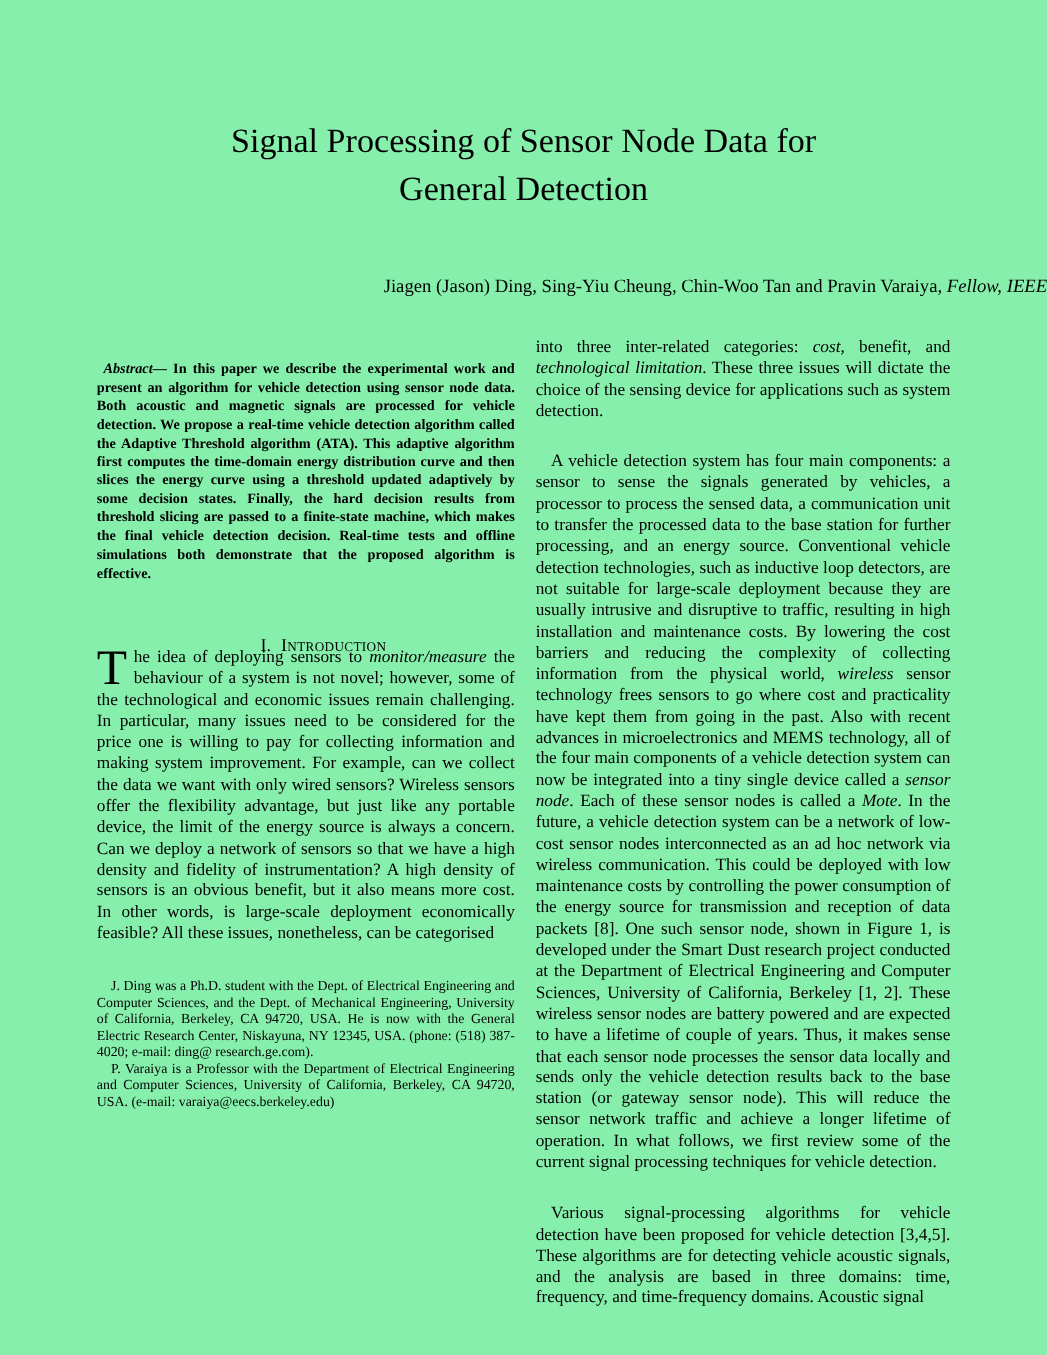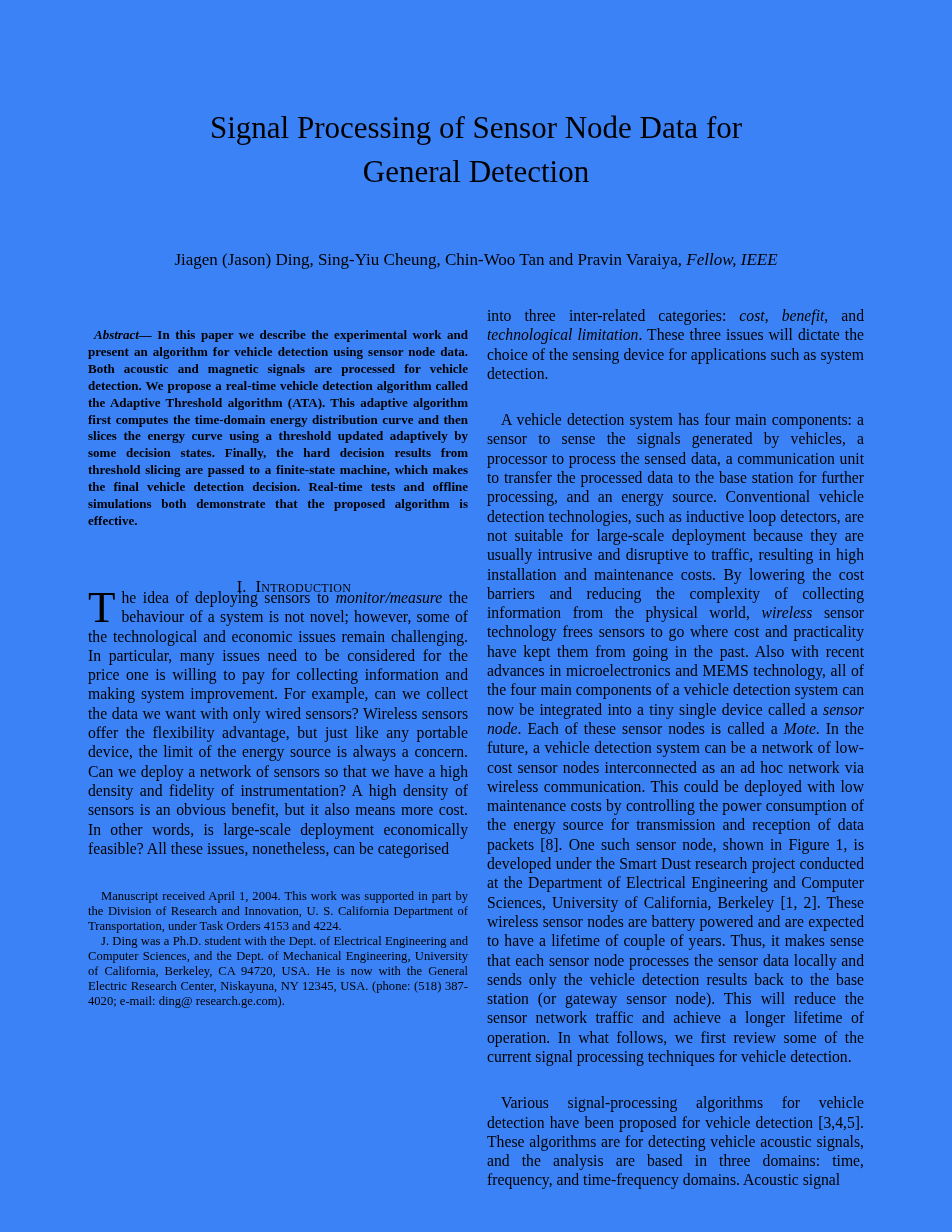--- a/index.html
+++ b/index.html
@@ -1,38 +1,38 @@
 <!DOCTYPE html>
 <html><head>
 <meta charset="utf-8">
 <style>
   html, body { margin: 0; padding: 0; background: #ffffff; }
   .page {
     position: relative;
     width: 952px;
     height: 1232px;
-    background: #3b82f6;
+    background: #86efac;
     color: #000000;
     font-family: "Liberation Serif", serif;
     overflow: hidden;
   }
   .title-block {
     position: absolute;
     top: 106px; left: 0;
     width: 952px;
     text-align: center;
     font-size: 31px;
     line-height: 44px;
     font-weight: normal;
   }
   .authors {
     position: absolute;
     top: 250px; left: 0;
     width: 952px;
-    text-align: center;
+    text-align: right;
     font-size: 17px;
     line-height: 20px;
   }
   .abstract {
     position: absolute;
     top: 327px; left: 88px;
     width: 380px;
     font-size: 13px;
     line-height: 16.9px;
     font-weight: bold;
@@ -99,23 +99,23 @@
 
   <div class="authors"><span>Jiagen (Jason) Ding, Sing-Yiu Cheung, Chin-Woo Tan and Pravin Varaiya, </span><span style="font-style: italic;">Fellow, IEEE</span></div>
 
   <section class="abstract"><span style="font-style: italic; font-weight: bold;">Abstract—</span><span style="font-weight: bold;"> In this paper we describe the experimental work and present an algorithm for vehicle detection using sensor node data. Both acoustic and magnetic signals are processed for vehicle detection. We propose a real-time vehicle detection algorithm called the Adaptive Threshold algorithm (ATA). This adaptive algorithm first computes the time-domain energy distribution curve and then slices the energy curve using a threshold updated adaptively by some decision states. Finally, the hard decision results from threshold slicing are passed to a finite-state machine, which makes the final vehicle detection decision. Real-time tests and offline simulations both demonstrate that the proposed algorithm is effective.</span></section>
 
   <h2 class="sec-heading"><span>I.</span><span class="sc">Introduction</span></h2>
 
   <section class="intro"><span class="dropcap">T</span><span><span>he idea of deploying sensors to </span><span style="font-style: italic;">monitor/measure</span><span> the behaviour of a system is not novel; however, some of the technological and economic issues remain challenging. In particular, many issues need to be considered for the price one is willing to pay for collecting information and making system improvement. For example, can we collect the data we want with only wired sensors? Wireless sensors offer the flexibility advantage, but just like any portable device, the limit of the energy source is always a concern. Can we deploy a network of sensors so that we have a high density and fidelity of instrumentation? A high density of sensors is an obvious benefit, but it also means more cost. In other words, is large-scale deployment economically feasible? All these issues, nonetheless, can be categorised</span></span></section>
 
   <section class="footnotes">
-    <p>Manuscript received April 1, 2004. This work was supported in part by the Division of Research and Innovation, U. S. California Department of Transportation, under Task Orders 4153 and 4224.</p>
     <p>J. Ding was a Ph.D. student with the Dept. of Electrical Engineering and Computer Sciences, and the Dept. of Mechanical Engineering, University of California, Berkeley, CA 94720, USA. He is now with the General Electric Research Center, Niskayuna, NY 12345, USA. (phone: (518) 387-4020; e-mail: ding@ research.ge.com).</p>
+    <p>P. Varaiya is a Professor with the Department of Electrical Engineering and Computer Sciences, University of California, Berkeley, CA 94720, USA. (e-mail: varaiya@eecs.berkeley.edu)</p>
   </section>
 
   <section class="col-right">
-    <p class="noindent"><span>into three inter-related categories: </span><span style="font-style: italic;">cost</span><span>, </span><span style="font-style: italic;">benefit</span><span>, and </span><span style="font-style: italic;">technological limitation</span><span>. These three issues will dictate the choice of the sensing device for applications such as system detection.</span></p>
+    <p class="noindent"><span>into three inter-related categories: </span><span style="font-style: italic;">cost</span><span>, </span><span style="">benefit</span><span>, and </span><span style="font-style: italic;">technological limitation</span><span>. These three issues will dictate the choice of the sensing device for applications such as system detection.</span></p>
     <p class="indent"><span>A vehicle detection system has four main components: a sensor to sense the signals generated by vehicles, a processor to process the sensed data, a communication unit to transfer the processed data to the base station for further processing, and an energy source. Conventional vehicle detection technologies, such as inductive loop detectors, are not suitable for large-scale deployment because they are usually intrusive and disruptive to traffic, resulting in high installation and maintenance costs. By lowering the cost barriers and reducing the complexity of collecting information from the physical world, </span><span style="font-style: italic;">wireless</span><span> sensor technology frees sensors to go where cost and practicality have kept them from going in the past. Also with recent advances in microelectronics and MEMS technology, all of the four main components of a vehicle detection system can now be integrated into a tiny single device called a </span><span style="font-style: italic;">sensor node</span><span>. Each of these sensor nodes is called a </span><span style="font-style: italic;">Mote</span><span>. In the future, a vehicle detection system can be a network of low-cost sensor nodes interconnected as an ad hoc network via wireless communication. This could be deployed with low maintenance costs by controlling the power consumption of the energy source for transmission and reception of data packets [8]. One such sensor node,  shown in Figure 1, is developed under the Smart Dust research project conducted at the Department of Electrical Engineering and Computer Sciences, University of California, Berkeley [1, 2].  These wireless sensor nodes are battery powered and are expected to have a lifetime of couple of years.  Thus, it makes sense that each sensor node processes the sensor data locally and sends only the vehicle detection results back to the base station (or gateway sensor node). This will reduce the sensor network traffic and achieve a longer lifetime of operation. In what follows, we first review some of the current signal processing techniques for vehicle detection.</span></p>
     <p class="indent"><span>Various signal-processing algorithms for vehicle detection have been proposed for vehicle detection [3,4,5]. These algorithms are for detecting vehicle acoustic signals, and the analysis are based in three domains: time, frequency, and time-frequency domains. Acoustic signal</span></p>
   </section>
 
 </div>
 
 </body></html>

